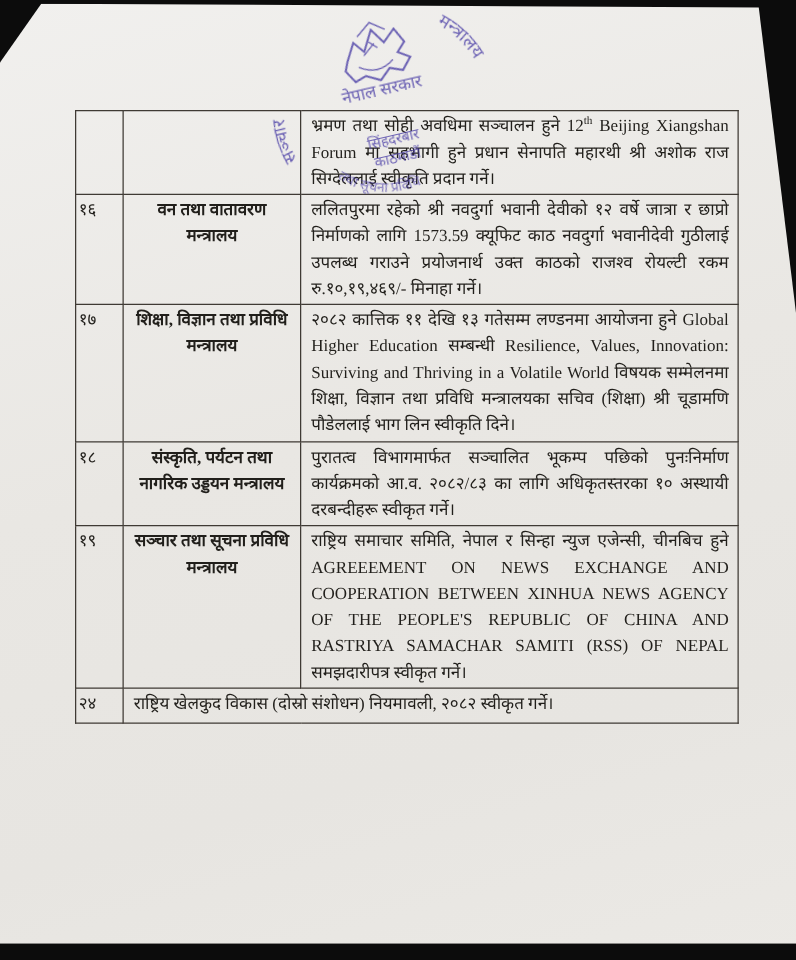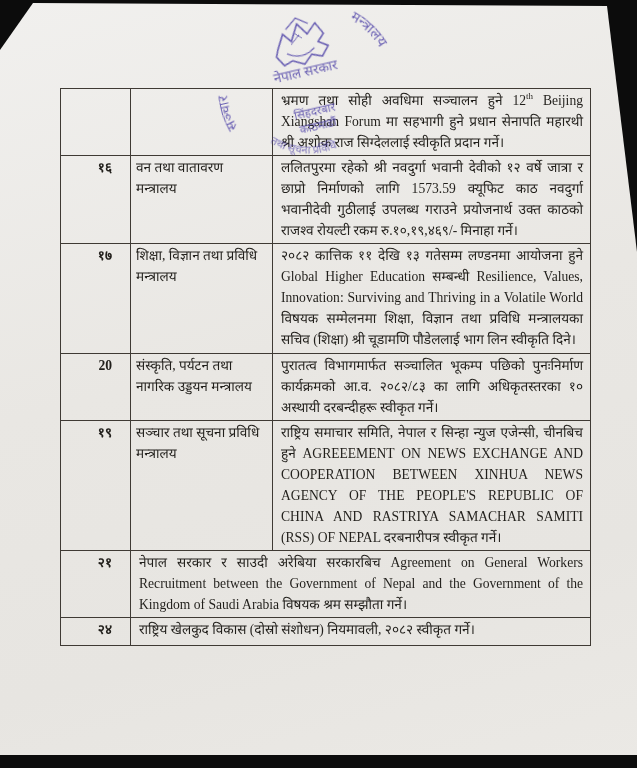--- a/index.html
+++ b/index.html
@@ -19,22 +19,22 @@
     border-collapse:collapse;table-layout:fixed;
     color:#211f1b;
   }
   .decision-table td{
     border:1.6px solid #3f3a34;
     vertical-align:top;
     font-size:13.6px;line-height:21px;
     padding:1px 7px 2px 8px;
     overflow:hidden;
   }
-  td.num{width:33px;text-align:right;padding:1px 18px;font-weight:bold;}
-  td.ministry{width:131px;padding:1px 5px;}
+  td.num{width:33px;text-align:left;padding:1px 2px;}
+  td.ministry{width:131px;text-align:center;padding:1px 5px;font-weight:bold;}
   td.desc{text-align:justify;}
   td.desc sup{font-size:9px;line-height:0;}
   tr.h64{height:64px;} tr.h86{height:86px;} tr.h110{height:110px;}
   tr.h111{height:111px;} tr.h40{height:40px;} tr.h61{height:61px;}
   tr.h49{height:49px;} tr.h31{height:31px;} tr.h28{height:28px;}
   .stamp{
     position:absolute;left:213px;top:-8px;width:188px;height:172px;
     transform:rotate(-13deg);
     opacity:.82;
     filter:blur(.3px);
@@ -61,36 +61,32 @@
           <td class="desc">ललितपुरमा रहेको श्री नवदुर्गा भवानी देवीको १२ वर्षे जात्रा र छाप्रो निर्माणको लागि 1573.59 क्यूफिट काठ नवदुर्गा भवानीदेवी गुठीलाई उपलब्ध गराउने प्रयोजनार्थ उक्त काठको राजश्व रोयल्टी रकम रु.१०,१९,४६९/- मिनाहा गर्ने।</td>
         </tr>
 
         <tr class="h110">
           <td class="num">१७</td>
           <td class="ministry">शिक्षा, विज्ञान तथा प्रविधि मन्त्रालय</td>
           <td class="desc">२०८२ कात्तिक ११ देखि १३ गतेसम्म लण्डनमा आयोजना हुने Global Higher Education सम्बन्धी Resilience, Values, Innovation: Surviving and Thriving in a Volatile World विषयक सम्मेलनमा शिक्षा, विज्ञान तथा प्रविधि मन्त्रालयका सचिव (शिक्षा) श्री चूडामणि पौडेललाई भाग लिन स्वीकृति दिने।</td>
         </tr>
 
         <tr class="h64">
-          <td class="num">20</td>
+          <td class="num">१८</td>
           <td class="ministry">संस्कृति, पर्यटन तथा नागरिक उड्डयन मन्त्रालय</td>
           <td class="desc">पुरातत्व विभागमार्फत सञ्चालित भूकम्प पछिको पुनःनिर्माण कार्यक्रमको आ.व. २०८२/८३ का लागि अधिकृतस्तरका १० अस्थायी दरबन्दीहरू स्वीकृत गर्ने।</td>
         </tr>
 
         <tr class="h111">
           <td class="num">१९</td>
           <td class="ministry">सञ्चार तथा सूचना प्रविधि मन्त्रालय</td>
-          <td class="desc">राष्ट्रिय समाचार समिति, नेपाल र सिन्हा न्युज एजेन्सी, चीनबिच हुने AGREEEMENT ON NEWS EXCHANGE AND COOPERATION BETWEEN XINHUA NEWS AGENCY OF THE PEOPLE'S REPUBLIC OF CHINA AND RASTRIYA SAMACHAR SAMITI (RSS) OF NEPAL दरबनारीपत्र स्वीकृत गर्ने।</td>
+          <td class="desc">राष्ट्रिय समाचार समिति, नेपाल र सिन्हा न्युज एजेन्सी, चीनबिच हुने AGREEEMENT ON NEWS EXCHANGE AND COOPERATION BETWEEN XINHUA NEWS AGENCY OF THE PEOPLE'S REPUBLIC OF CHINA AND RASTRIYA SAMACHAR SAMITI (RSS) OF NEPAL समझदारीपत्र स्वीकृत गर्ने।</td>
         </tr>
 
 
-        <tr class="h61">
-          <td class="num">२१</td>
-          <td class="desc" colspan="2">नेपाल सरकार र साउदी अरेबिया सरकारबिच Agreement on General Workers Recruitment between the Government of Nepal and the Government of the Kingdom of Saudi Arabia विषयक श्रम सम्झौता गर्ने।</td>
-        </tr>
 
 
 
         <tr class="h28">
           <td class="num">२४</td>
           <td class="desc" colspan="2">राष्ट्रिय खेलकुद विकास (दोस्रो संशोधन) नियमावली, २०८२ स्वीकृत गर्ने।</td>
         </tr>
       </tbody>
     </table>
 

